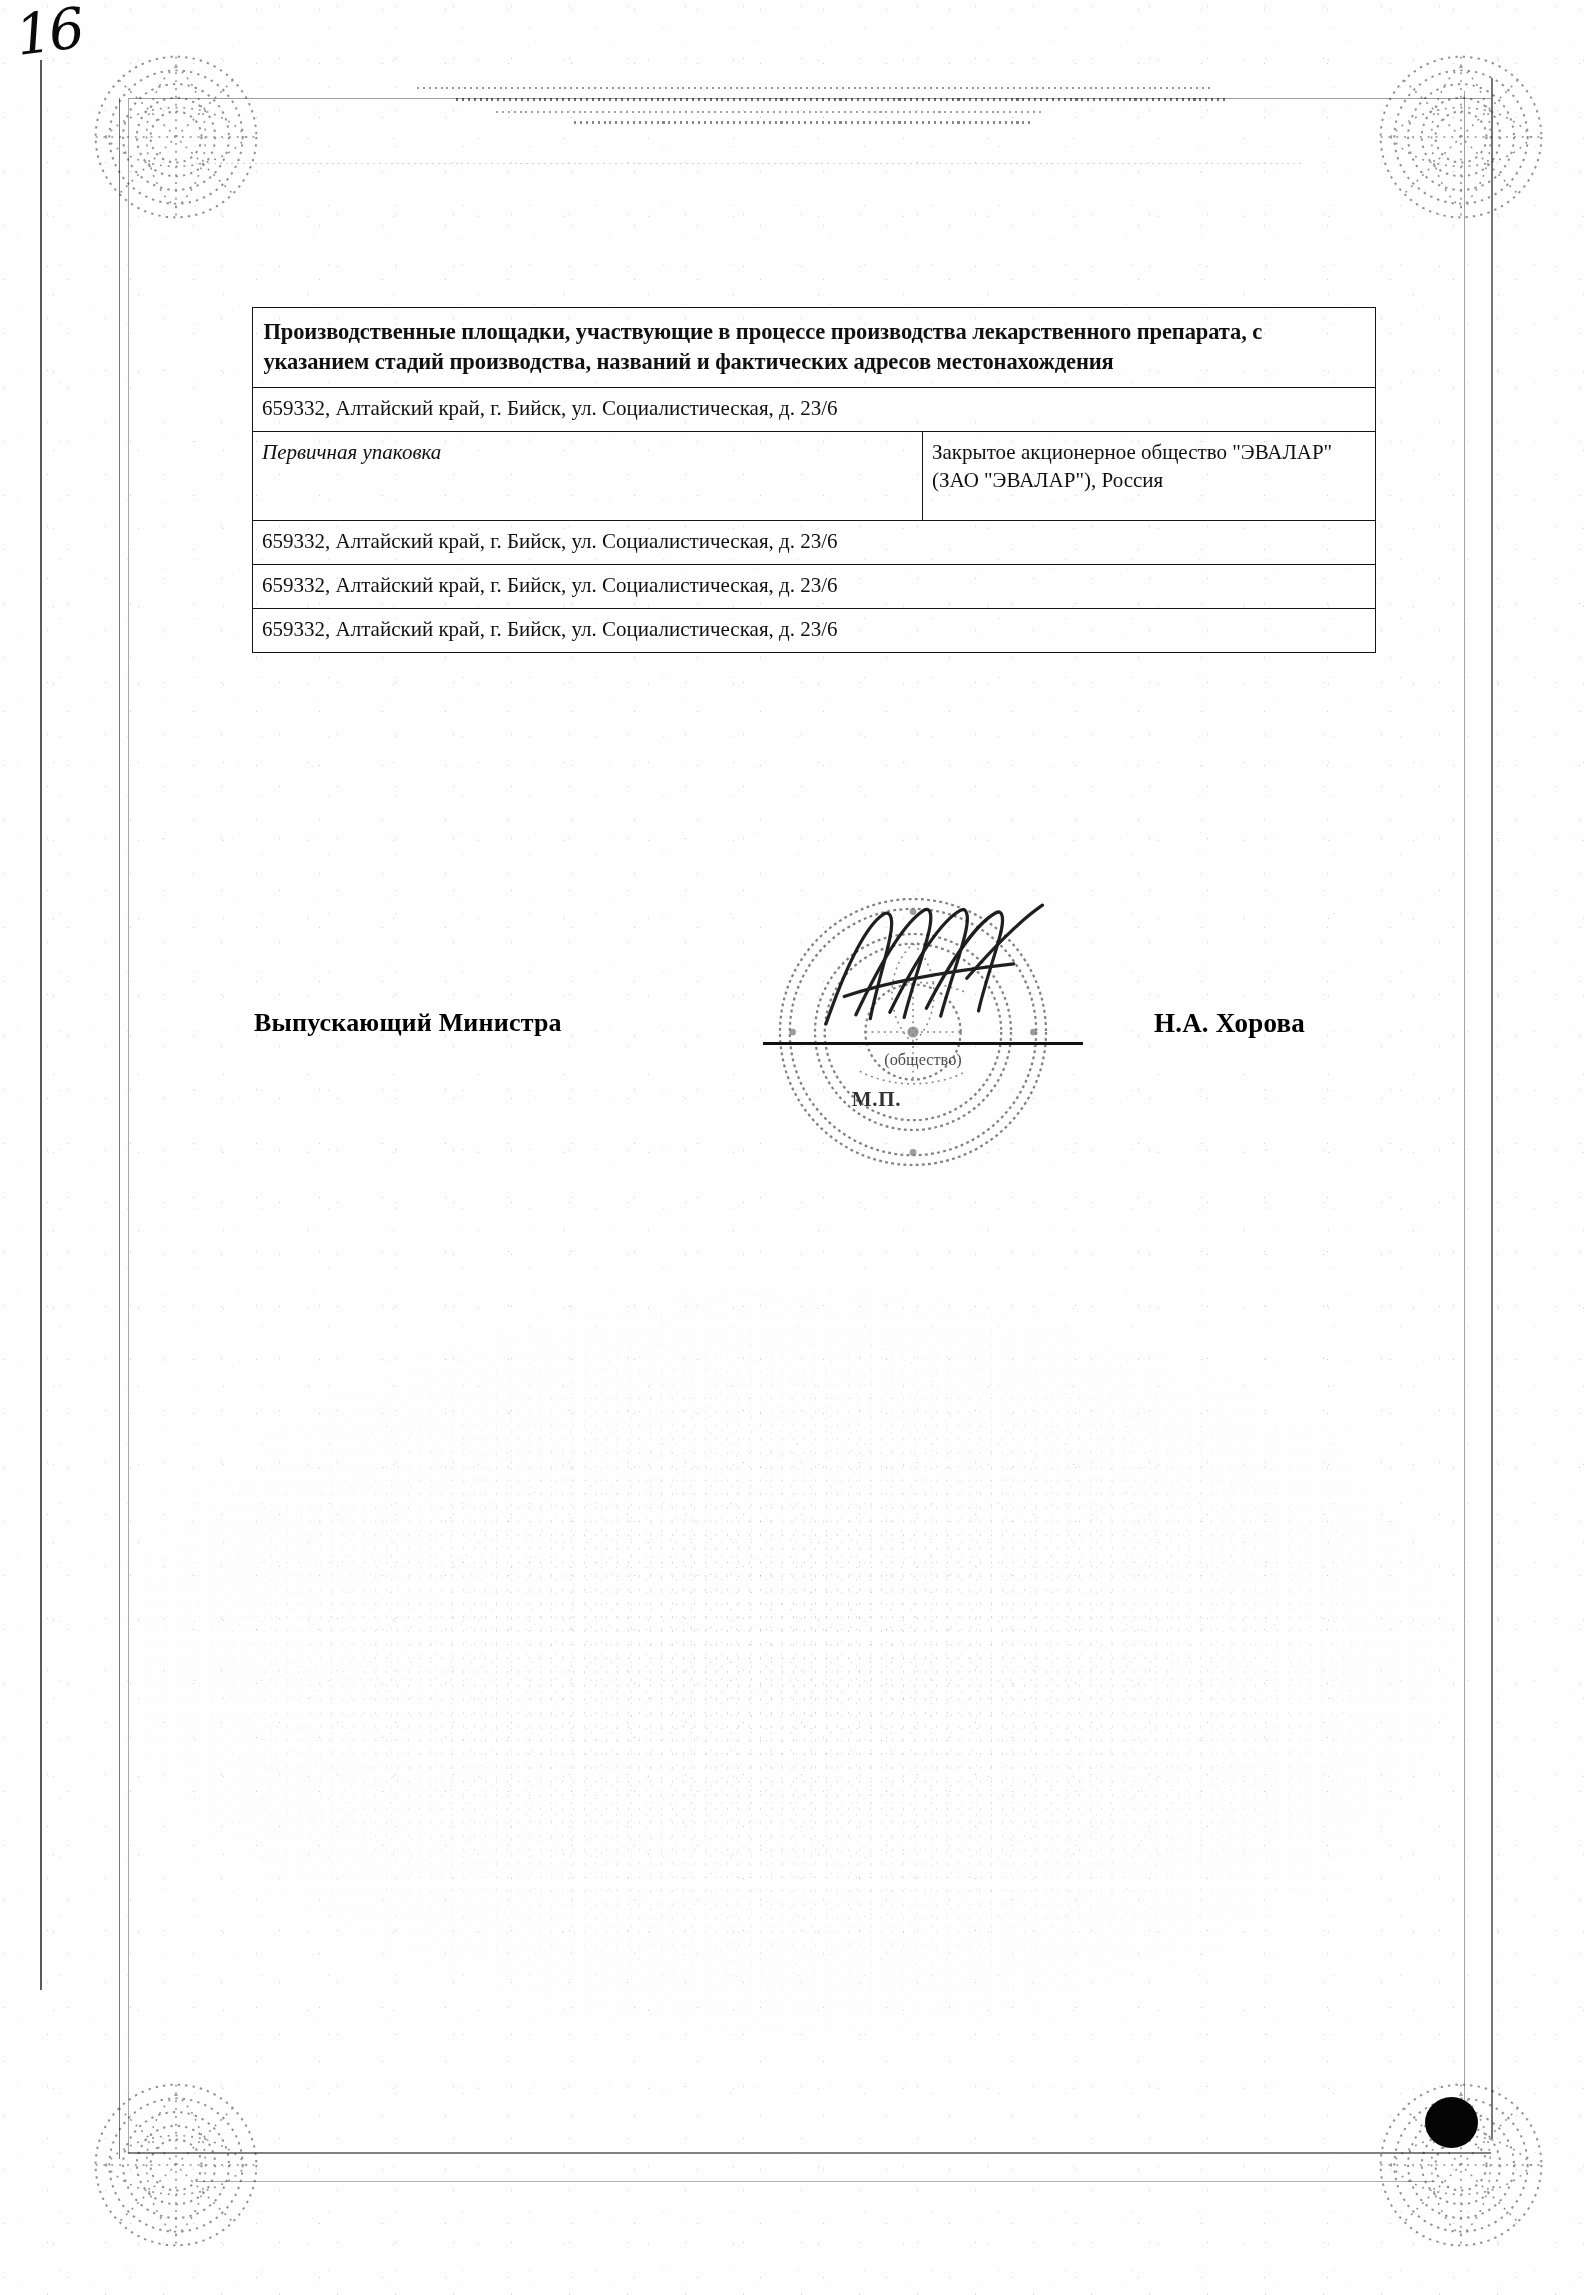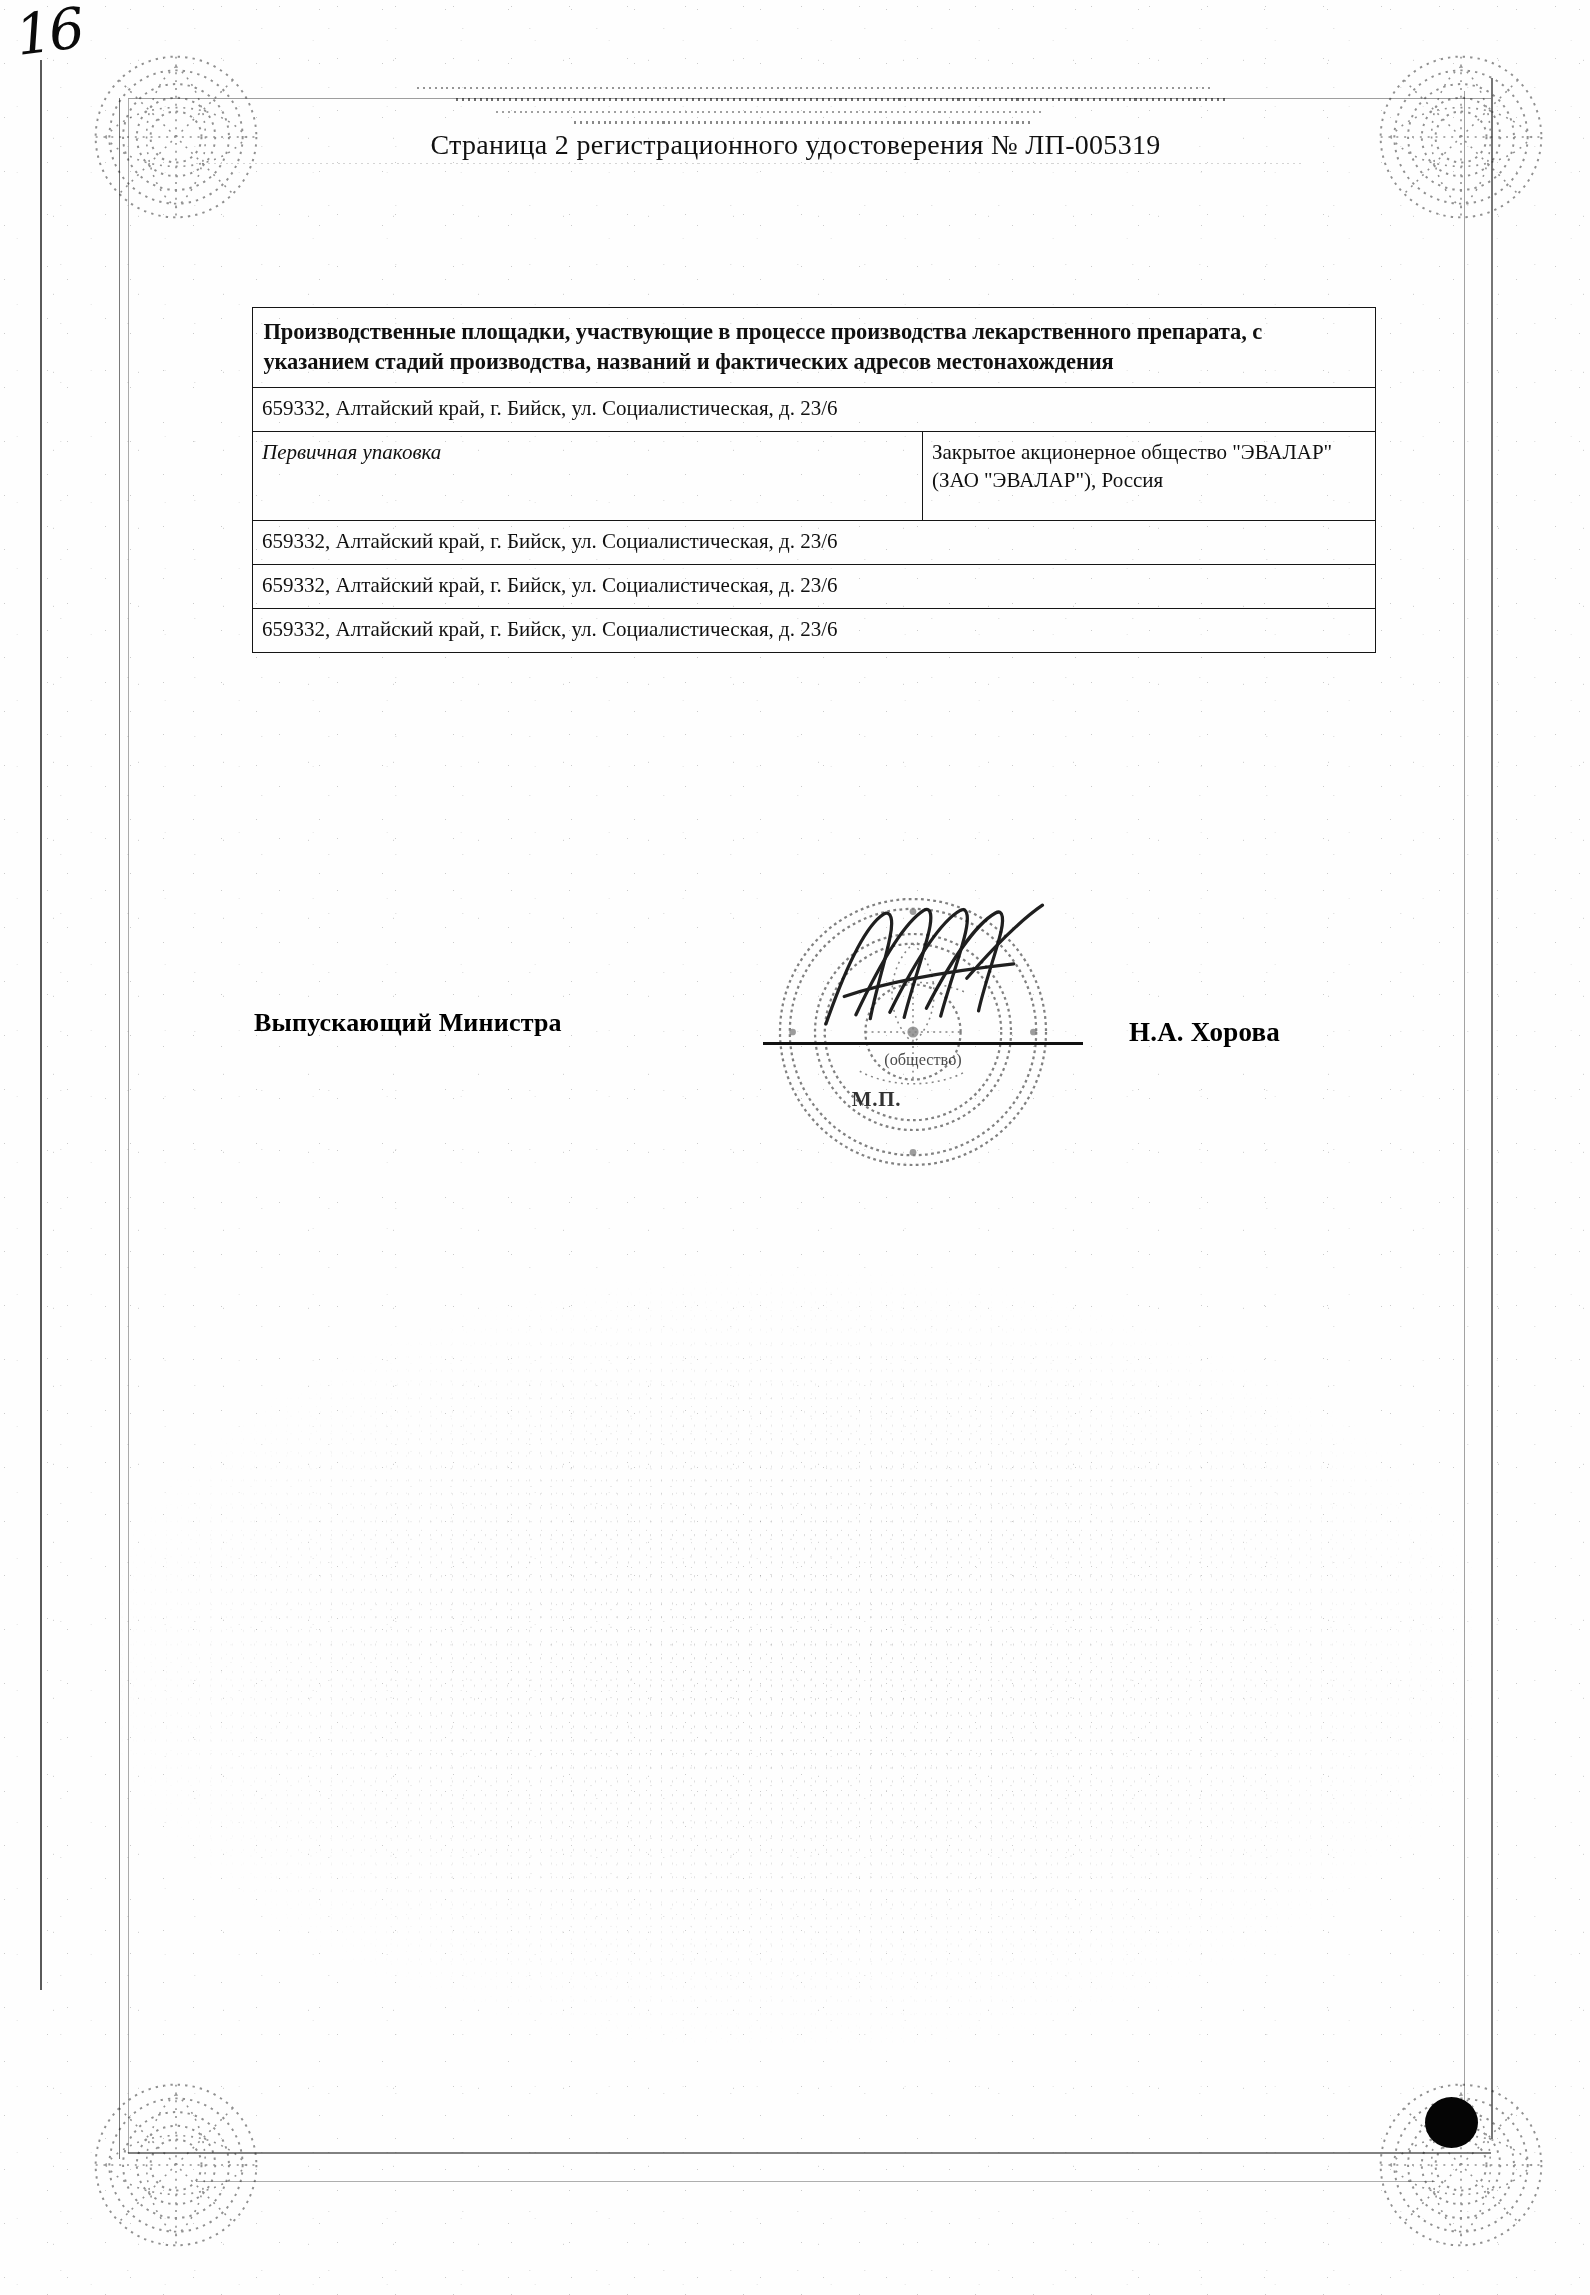--- a/index.html
+++ b/index.html
@@ -200,26 +200,25 @@
     width: 215px;
     text-align: center;
     font-size: 21px;
     font-weight: bold;
     letter-spacing: 0.7px;
     color: #1d1d1d;
     opacity: .9;
   }
   .sig-name {
     position: absolute;
-    left: 875px;
+    left: 900px;
     top: 31px;
     font-size: 27px;
     font-weight: bold;
     letter-spacing: 0.2px;
-    margin-top: 9px;
   }
 
   
   .seal {
     position: absolute;
     left: 773px;
     top: 892px;
     width: 280px;
     height: 280px;
     pointer-events: none;
@@ -338,21 +337,20 @@
         <circle cx="50" cy="50" r="34"></circle>
       <circle cx="50" cy="50" r="41"></circle>
     </g>
     <g stroke="#111" fill="none" stroke-width=".8" stroke-dasharray="1 3">
       <path d="M50 9 L50 91 M9 50 L91 50 M21 21 L79 79 M79 21 L21 79"></path>
       <path d="M50 14 C70 30 70 70 50 86 C30 70 30 30 50 14Z"></path>
       <path d="M14 50 C30 30 70 30 86 50 C70 70 30 70 14 50Z"></path>
     </g>
   </svg>
 
-  <div class="doc-header">Страница 2 регистрационного удостоверения № ЛП-005319</div>
 
   <table class="sites-table">
     <colgroup>
         <col style="width:670px">
         <col style="width:453px">
       </colgroup>
     <tbody>
       <tr class="th-row">
         <td colspan="2">Производственные площадки, участвующие в процессе производства лекарственного препарата, с указанием стадий производства, названий и фактических адресов местонахождения</td>
       </tr>

